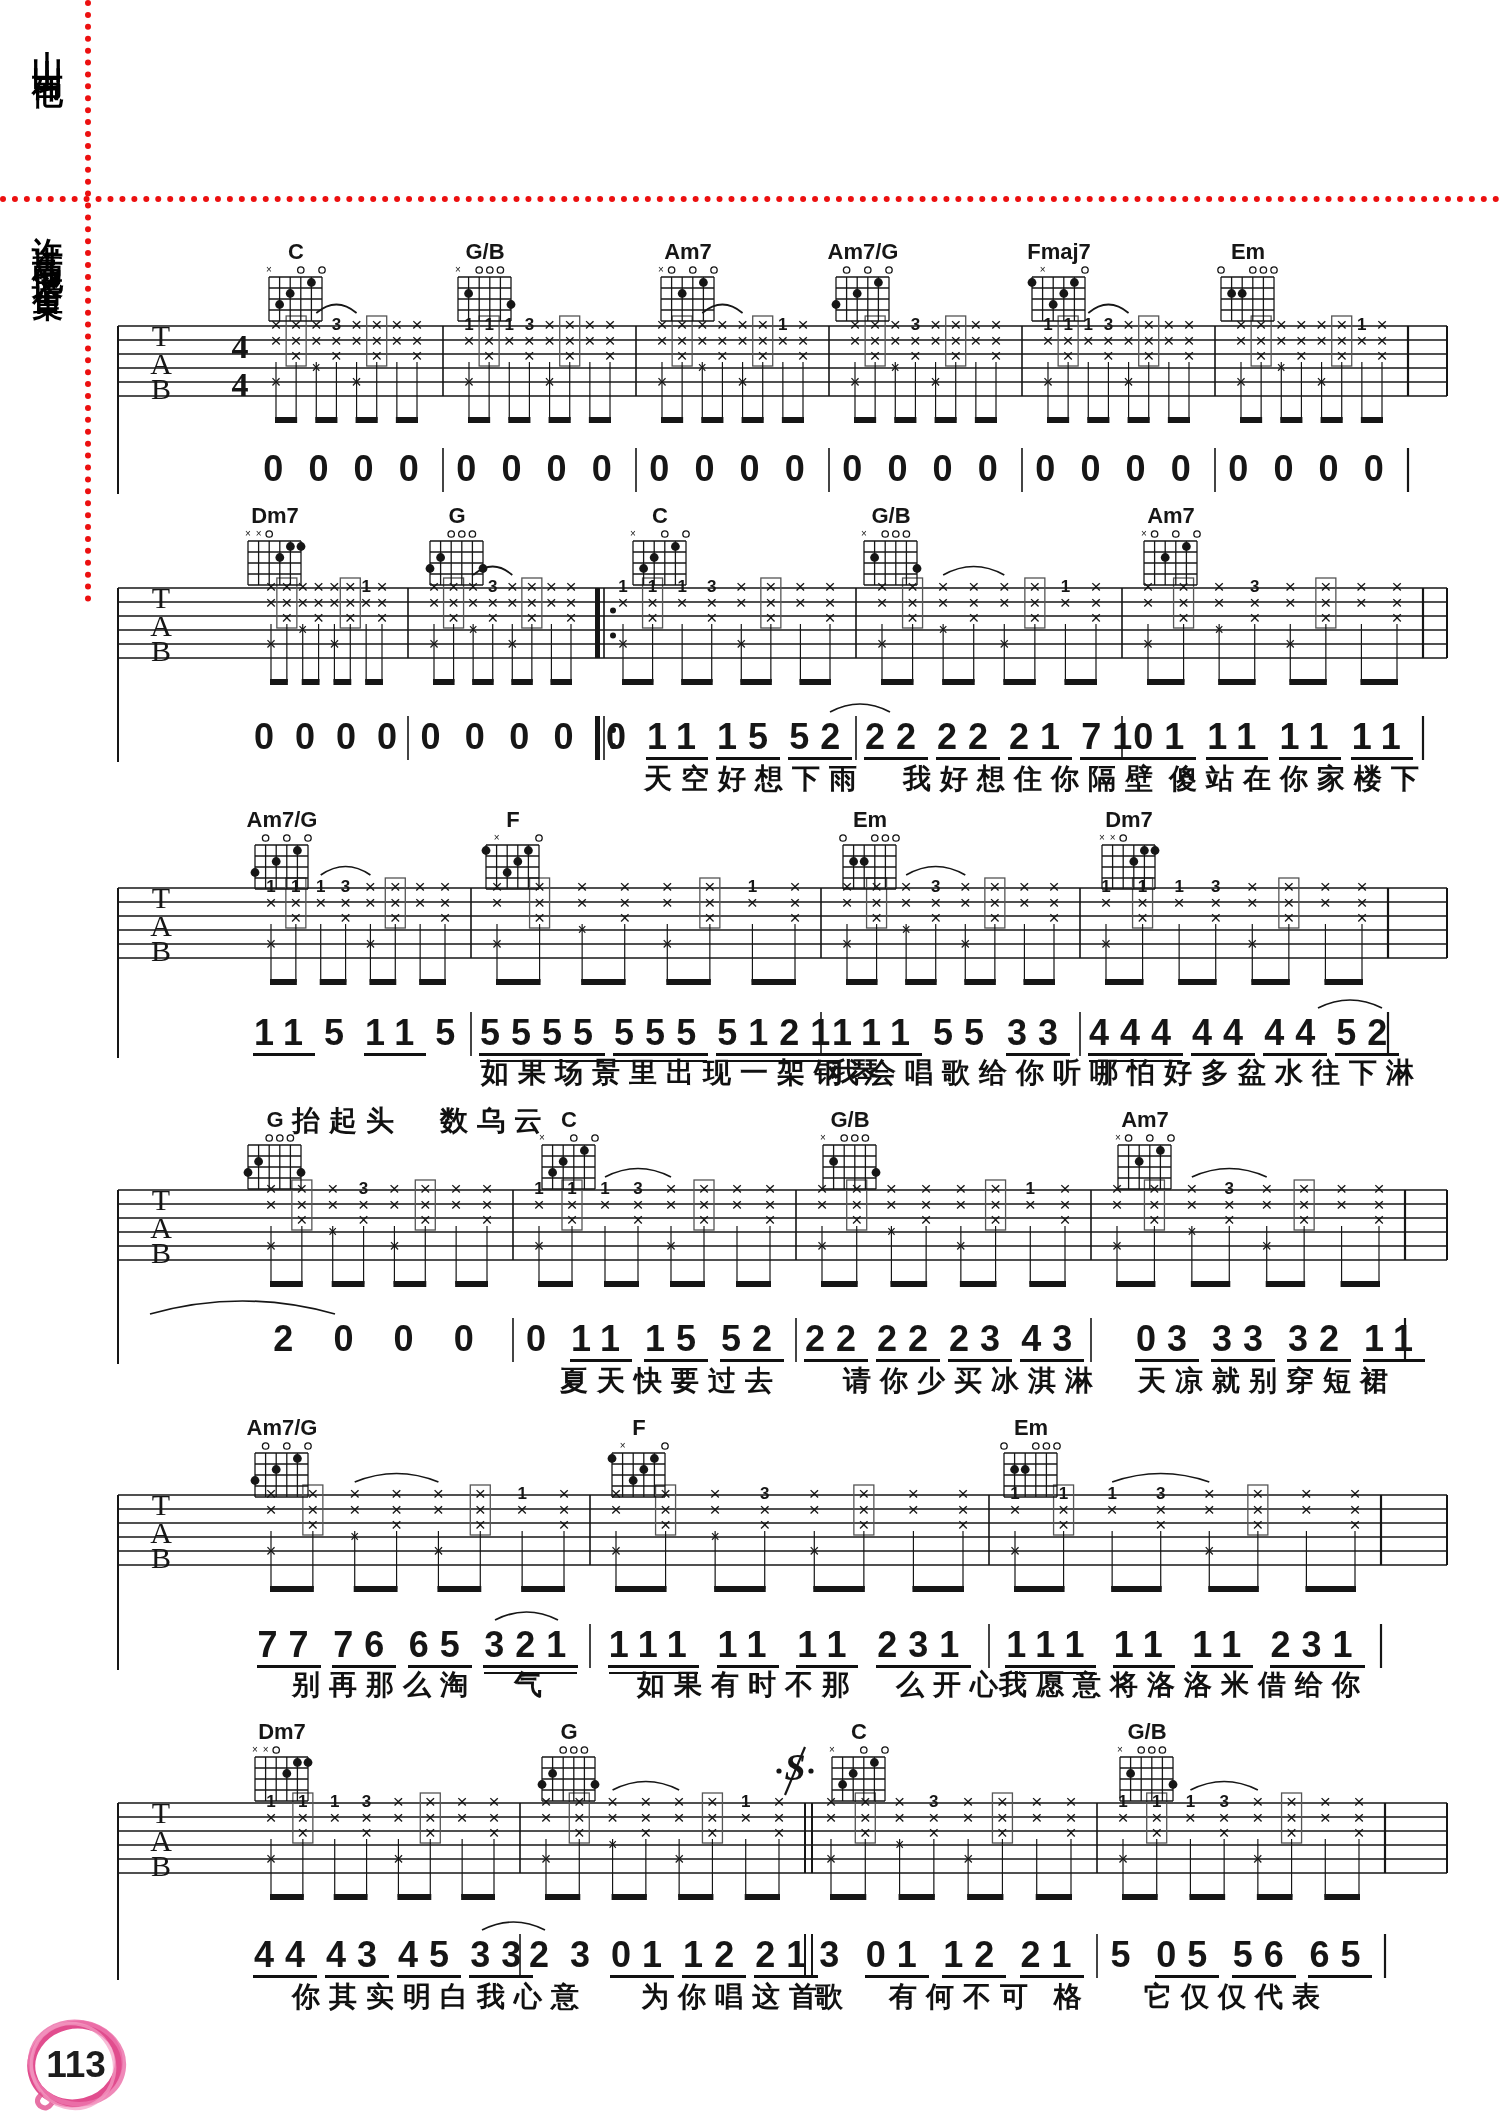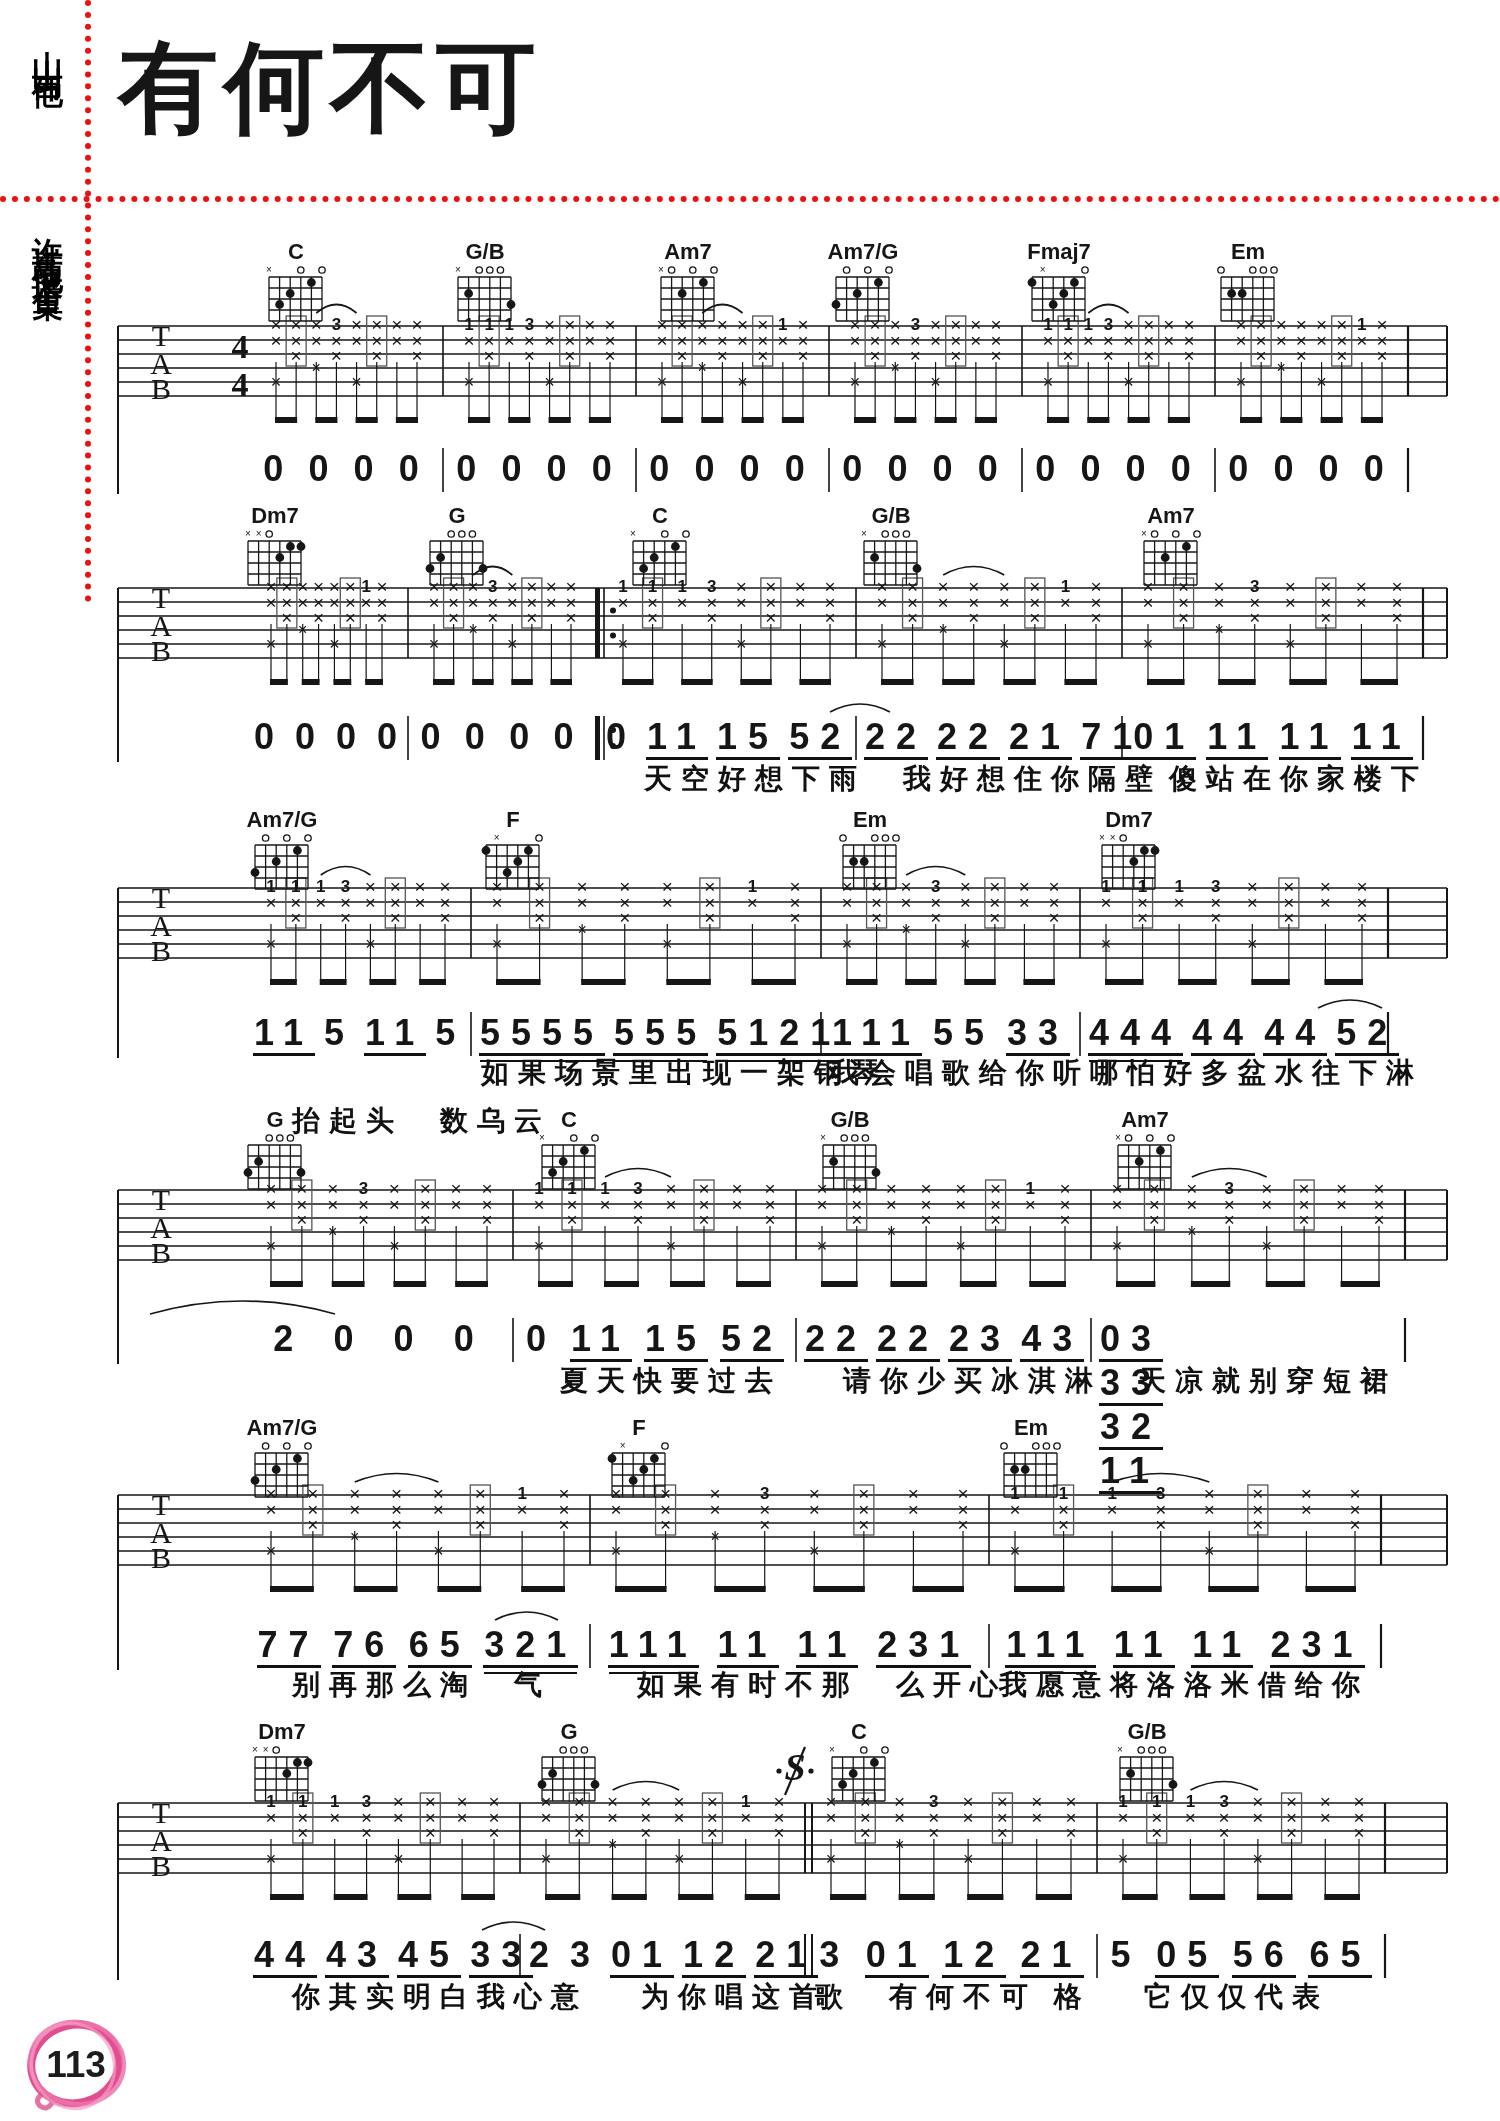--- a/index.html
+++ b/index.html
@@ -31,21 +31,20 @@
            font-size:37px;font-weight:800;color:#1c1c1c;}
 </style>
 </head>
 <body>
 
 <div class="page">
   <div class="redv"></div>
   <div class="redh"></div>
   <div class="sidebar sb-top">山山吉他</div>
   <div class="sidebar sb-bottom">许嵩吉他谱合集</div>
-  <h1 class="title">有何不可</h1>
   <div class="meta">
   </div>
 
   <svg id="score" viewBox="0 0 1500 2121">
       <line x1="118" y1="326" x2="1447" y2="326" stroke="#161616" stroke-width="1.5"></line>
       <line x1="118" y1="340" x2="1447" y2="340" stroke="#161616" stroke-width="1.5"></line>
       <line x1="118" y1="354" x2="1447" y2="354" stroke="#161616" stroke-width="1.5"></line>
       <line x1="118" y1="368" x2="1447" y2="368" stroke="#161616" stroke-width="1.5"></line>
       <line x1="118" y1="382" x2="1447" y2="382" stroke="#161616" stroke-width="1.5"></line>
       <line x1="118" y1="396" x2="1447" y2="396" stroke="#161616" stroke-width="1.5"></line>
@@ -1541,21 +1540,21 @@
         <span class="g u1">52</span>
       </div>
       <div class="lyric" style="left: 523px; top: 1362px;">　夏天快要过去</div>
       <div class="num-measure" style="left: 800px; top: 1318px; width: 287px;">
         <span class="g u1">22</span>
         <span class="g u1">22</span>
         <span class="g u1">23</span>
         <span class="g u1">43</span>
       </div>
       <div class="lyric" style="left: 806px; top: 1362px;">　请你少买冰淇淋</div>
-      <div class="num-measure" style="left: 1095px; top: 1318px; width: 306px; flex-direction: column;">
+      <div class="num-measure" style="left: 1127px; top: 1318px; width: 306px;">
         <span class="g u1">03</span>
         <span class="g u1">33</span>
         <span class="g u1">32</span>
         <span class="g u1">11</span>
       </div>
       <div class="lyric" style="left: 1101px; top: 1362px;">　天凉就别穿短裙</div>
       <div class="chord" style="left: 237px; top: 1110px;"><div class="chord-nm">G</div><svg width="76" height="62" viewBox="0 0 76 62">
           <line x1="11" y1="15" x2="11" y2="59" stroke="#161616" stroke-width="1.3"></line>
           <line x1="21.6" y1="15" x2="21.6" y2="59" stroke="#161616" stroke-width="1.3"></line>
           <line x1="32.2" y1="15" x2="32.2" y2="59" stroke="#161616" stroke-width="1.3"></line>

